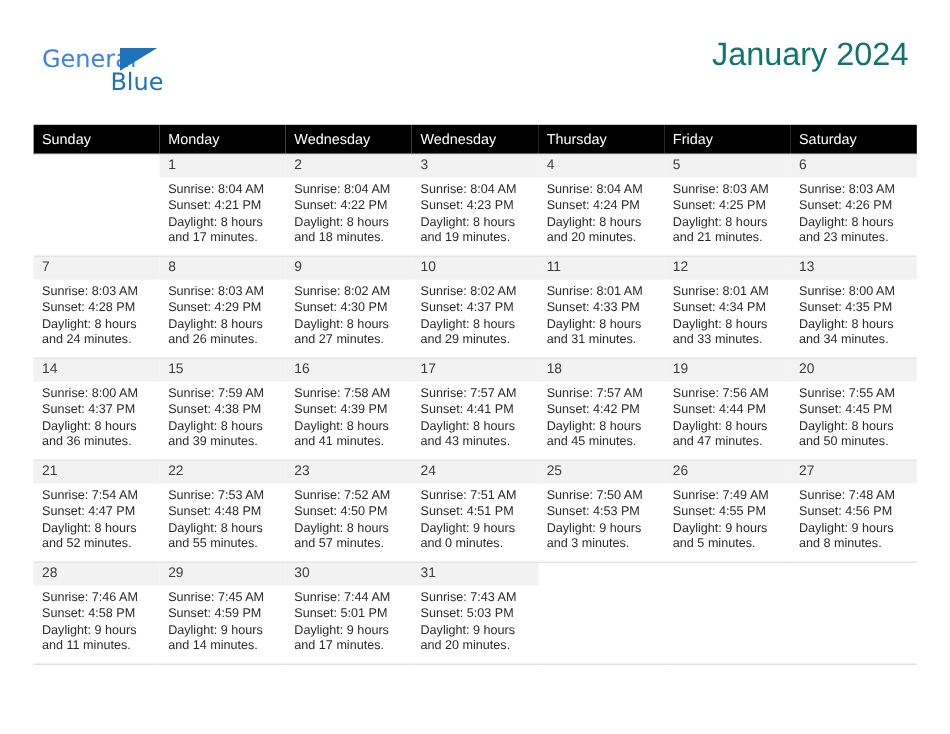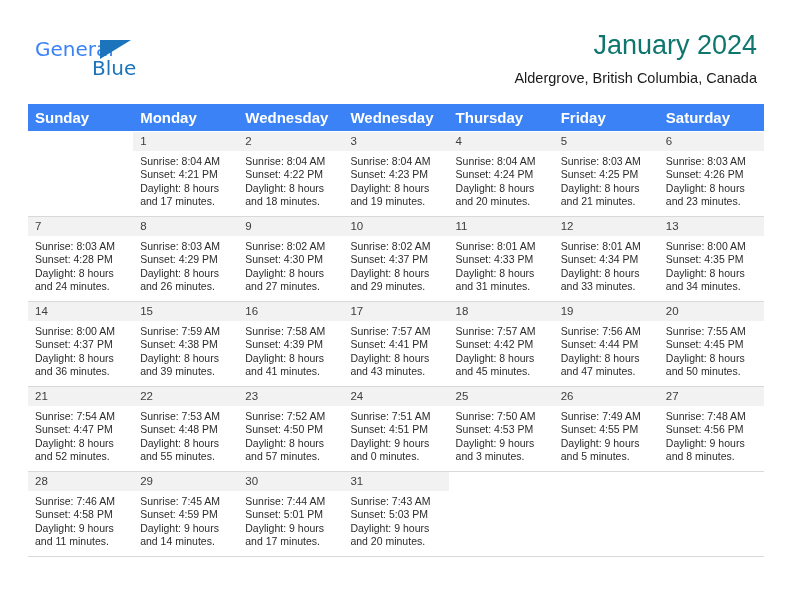--- a/index.html
+++ b/index.html
@@ -92,24 +92,24 @@
   
   .calendar {
     position: absolute;
     left: 28px;
     top: 104px;
     width: 736px;
     border-collapse: collapse;
     table-layout: fixed;
   }
   .calendar th {
-    background: #3b82f6;
+    background: #000000;
     color: #ffffff;
-    font-size: 15px;
-    font-weight: 700;
+    font-size: 12px;
+    font-weight: 400;
     text-align: left;
     padding: 5px 0 5px 7px;
     height: 12px;
     border: none;
     vertical-align: middle;
   }
   .calendar td {
     width: 105.14px;
     height: 84px;
     vertical-align: top;
@@ -158,21 +158,20 @@
   <div class="header">
 
     <div class="logo">
       <span class="logo-general">General</span>
       <span class="logo-triangle"></span>
       <span class="logo-blue">Blue</span>
     </div>
 
     <div class="title-block">
       <div class="month-title">January 2024</div>
-      <div class="location">Aldergrove, British Columbia, Canada</div>
     </div>
 
   </div>
 
   <table class="calendar">
     <thead>
       <tr>
         <th>Sunday</th>
         <th>Monday</th>
         <th>Wednesday</th>

